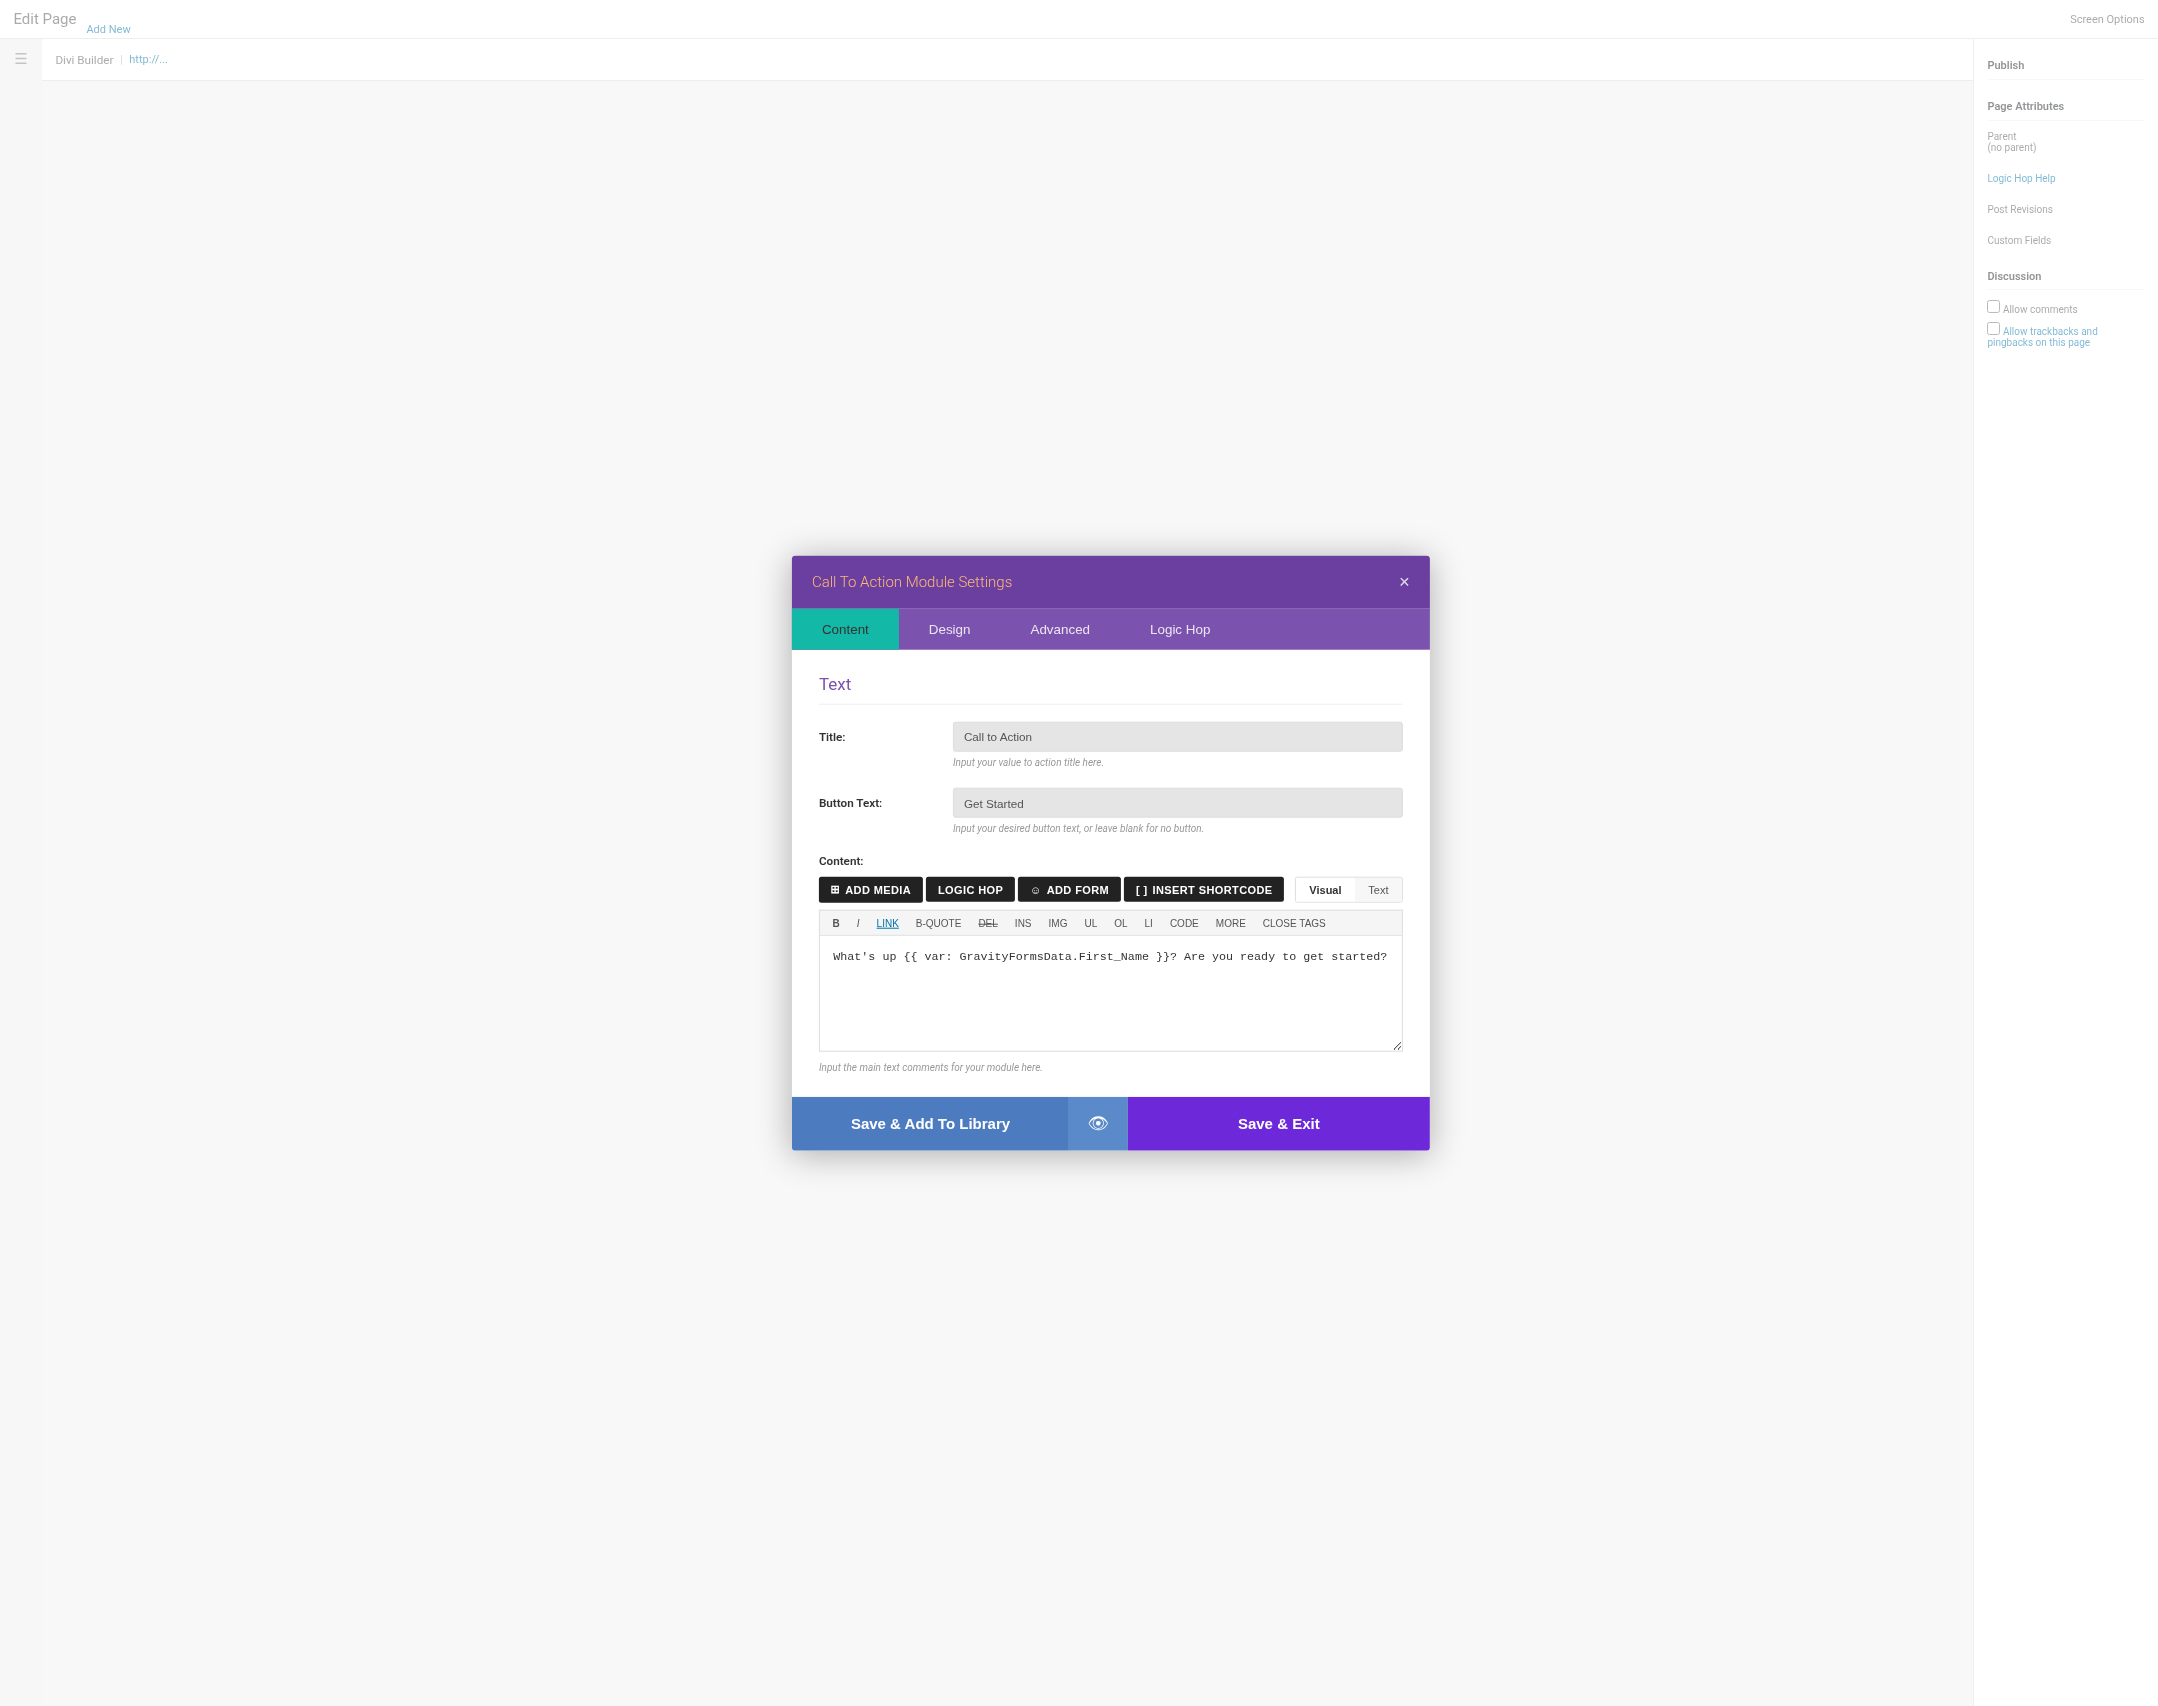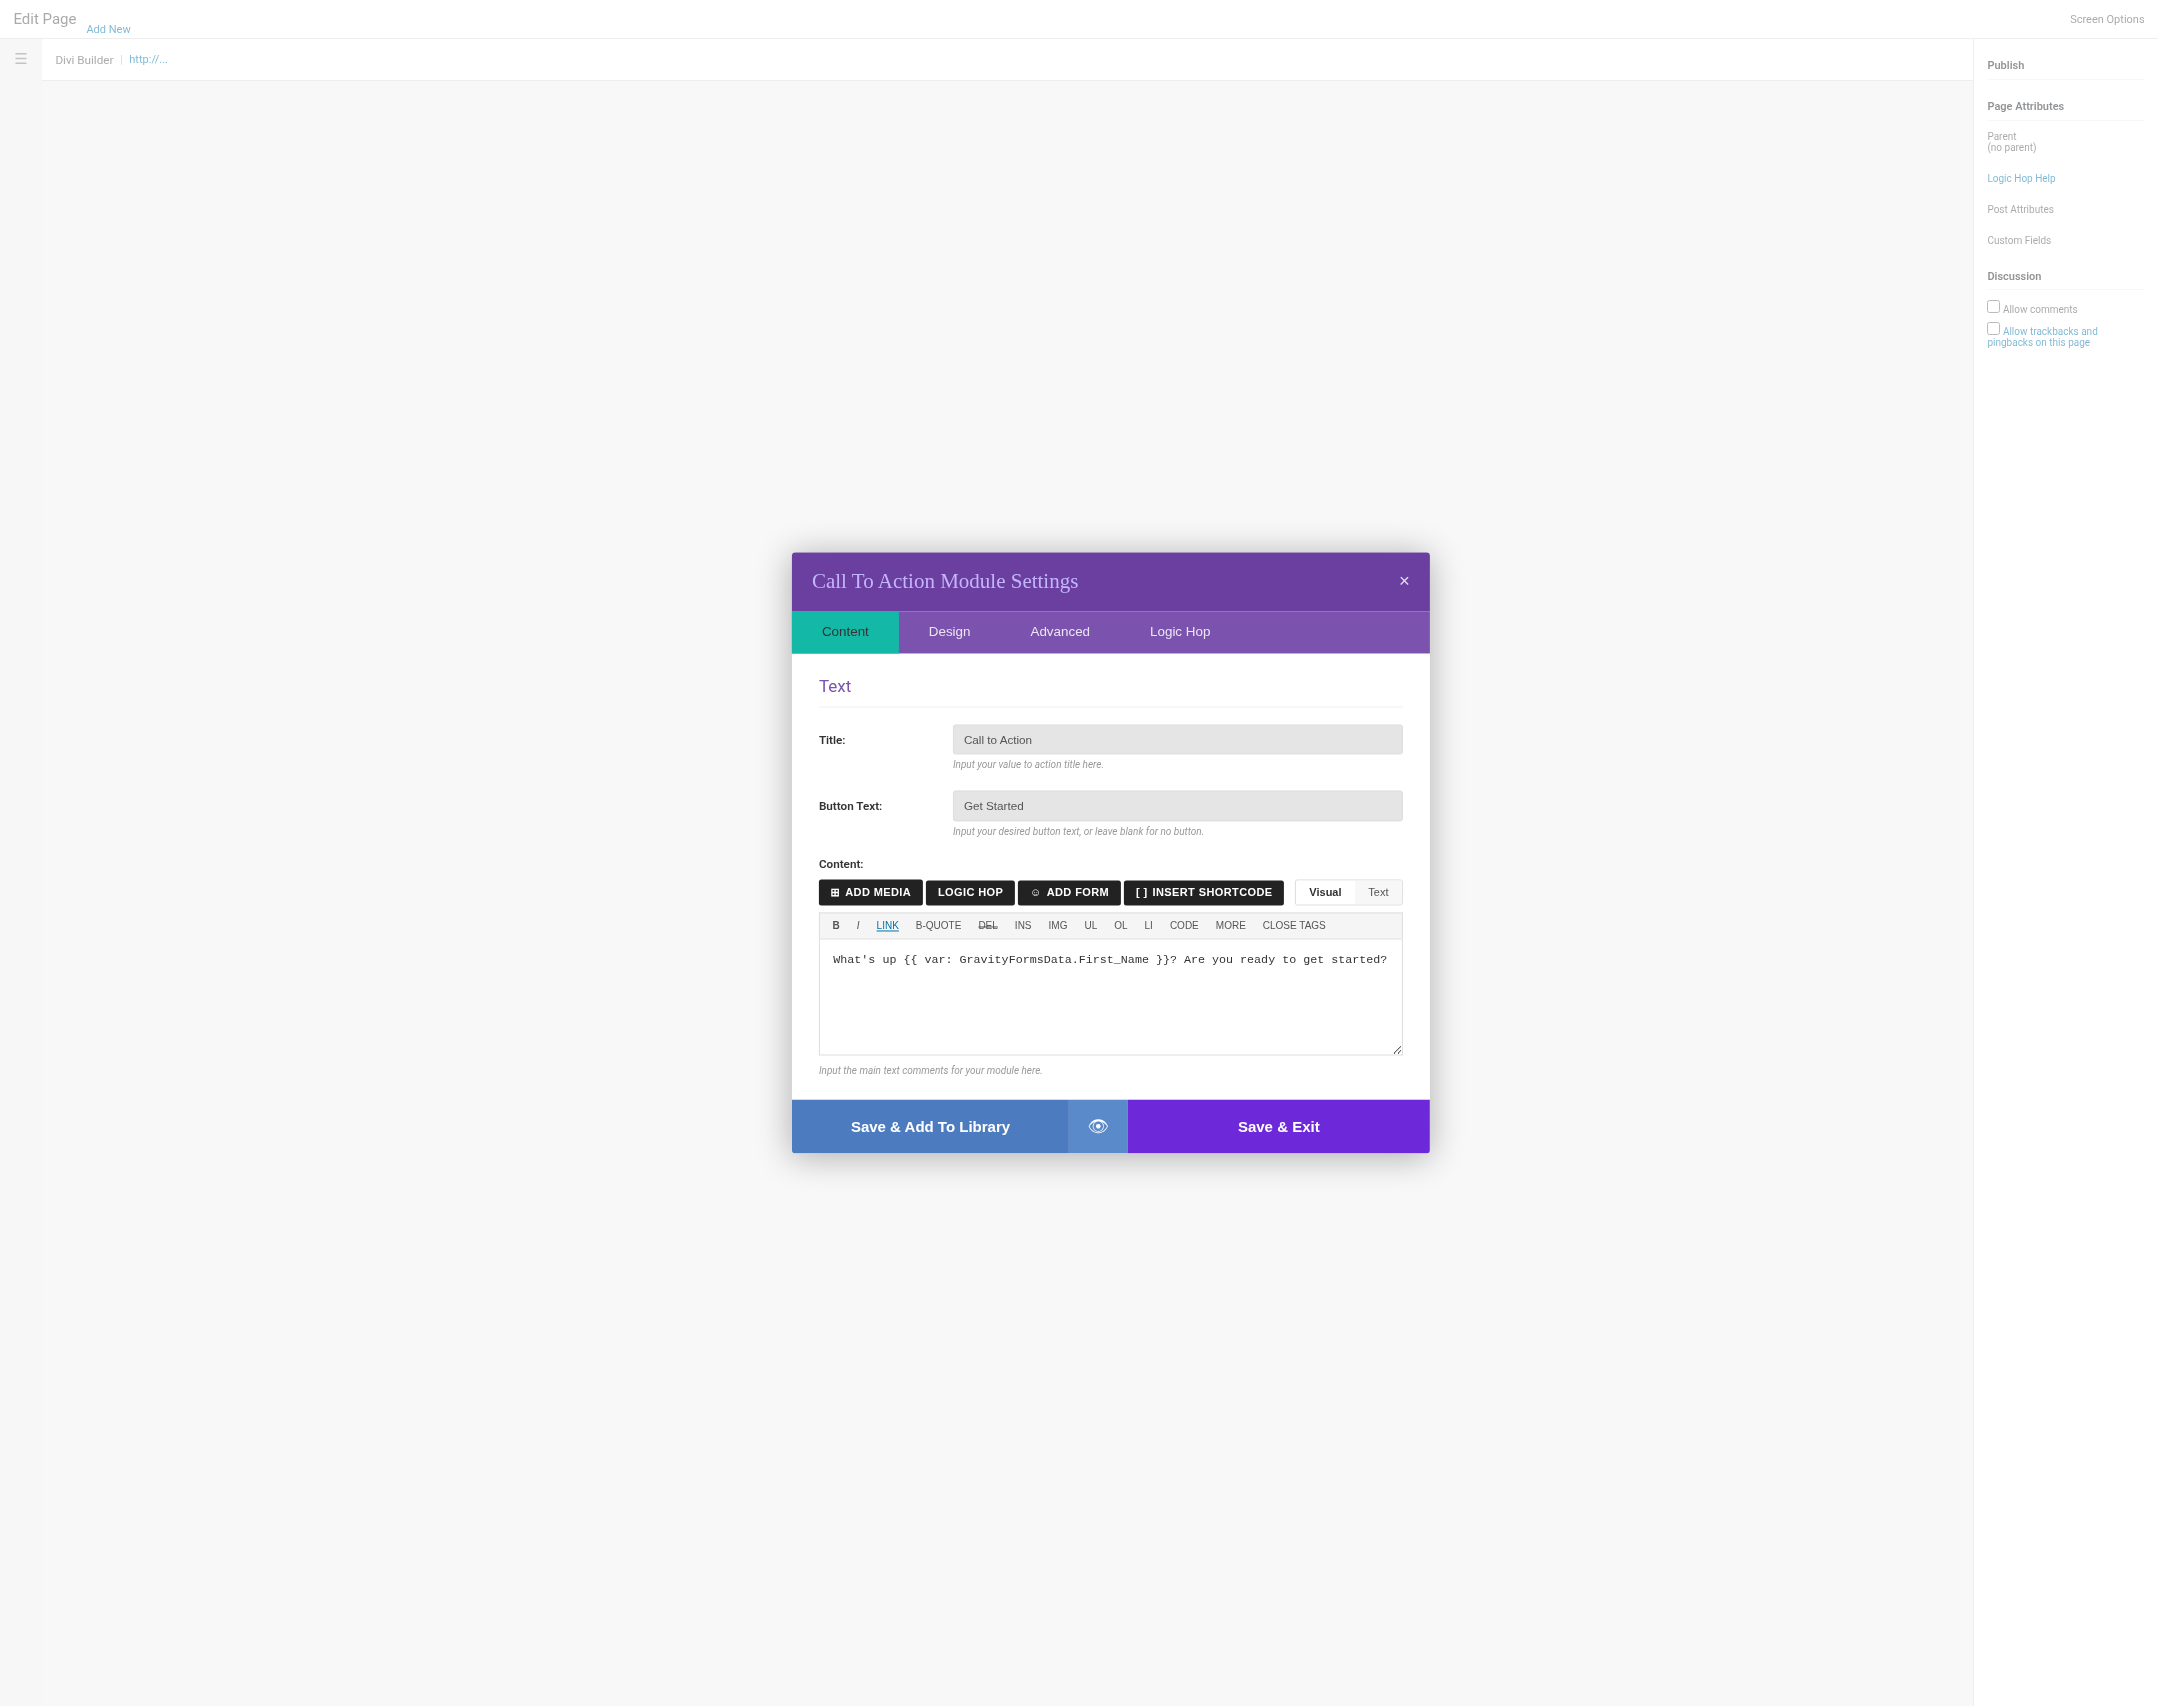--- a/index.html
+++ b/index.html
@@ -108,24 +108,23 @@
       background: #6b3fa0;
       color: #fff;
       padding: 17px 20px;
       border-radius: 3.4px 3.4px 0 0;
       display: flex;
       align-items: center;
       justify-content: space-between;
       flex-shrink: 0;
     }
     .modal-header-title {
-      font-size: 21px;
+      font-size: 15px;
       font-weight: 300;
-      color: #c4b5fd;
-      font-family: Liberation Serif, serif;
+      color: #fdba74;
     }
     .modal-close-btn {
       background: none;
       border: none;
       color: #fff;
       font-size: 18.5px;
       cursor: pointer;
       line-height: 1;
       opacity: 0.8;
     }
@@ -422,21 +421,21 @@
       <span>Parent</span><br>
       <span>(no parent)</span>
     </div>
   </div>
   <div class="wp-sidebar-box">
     <div class="wp-sidebar-item">
       <a href="#">Logic Hop Help</a>
     </div>
   </div>
   <div class="wp-sidebar-box">
-    <div class="wp-sidebar-item">Post Attributes</div>
+    <div class="wp-sidebar-item">Post Revisions</div>
   </div>
   <div class="wp-sidebar-box">
     <div class="wp-sidebar-item">Custom Fields</div>
   </div>
   <div class="wp-sidebar-box">
     <div class="wp-sidebar-box-title">Discussion</div>
     <div class="wp-sidebar-item">
       <input type="checkbox" style="">
       <span>Allow comments</span>
     </div>

